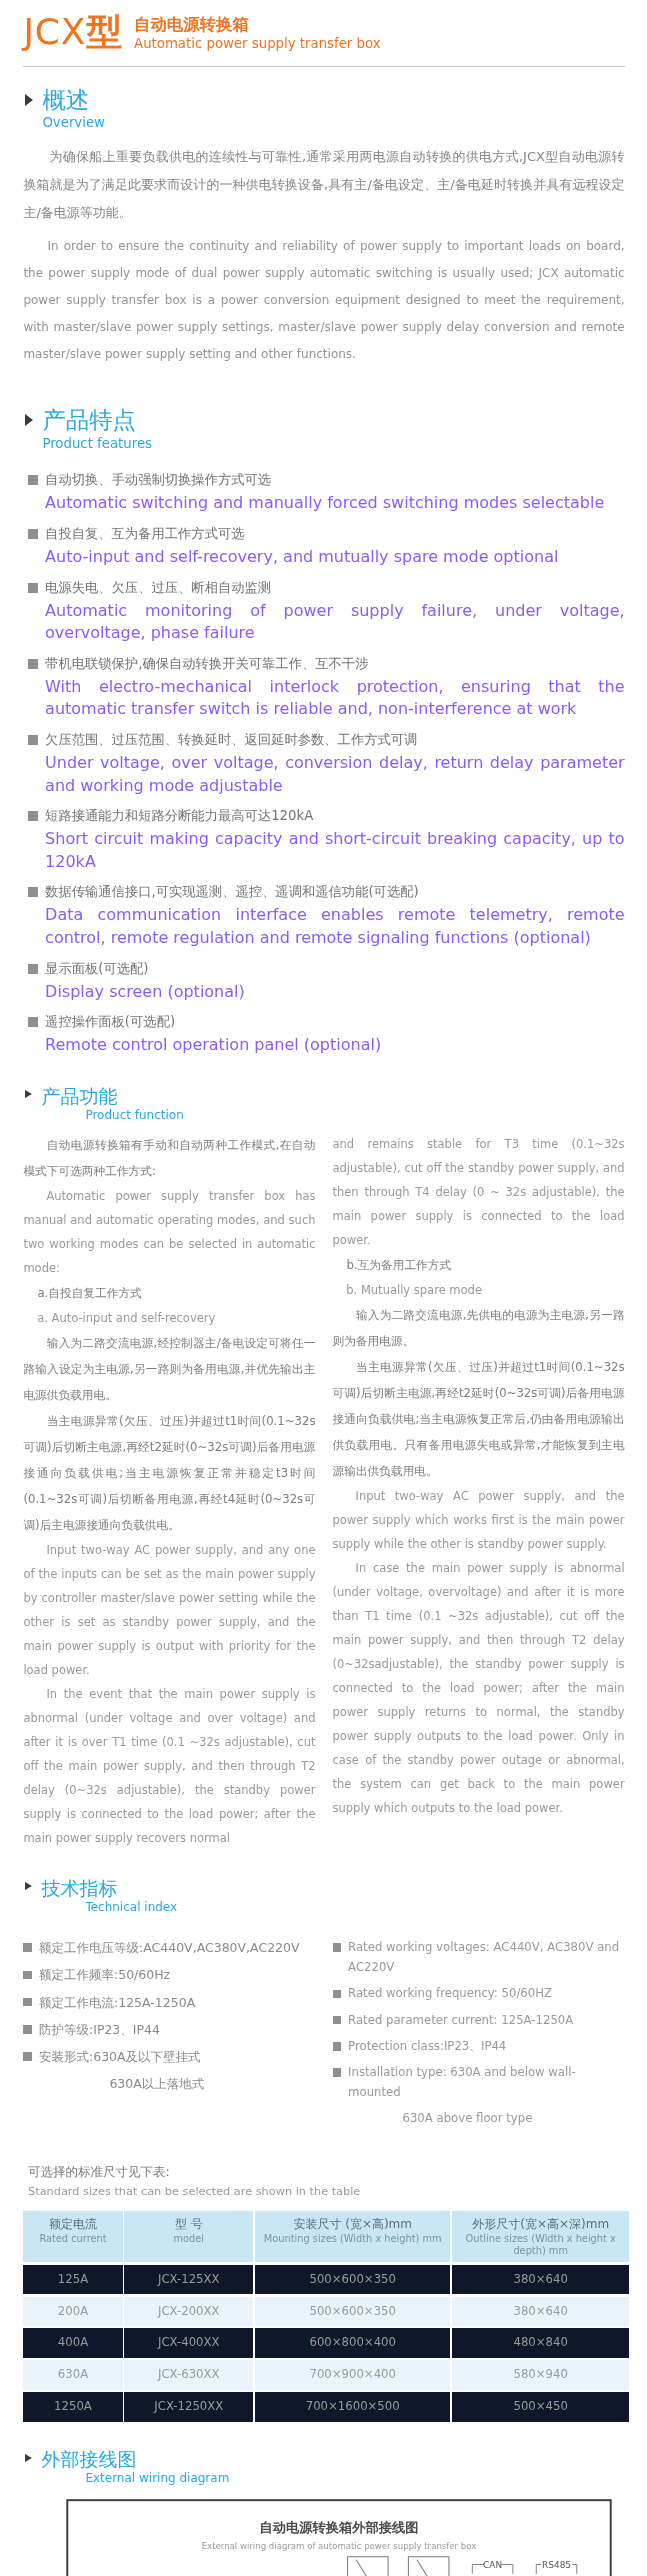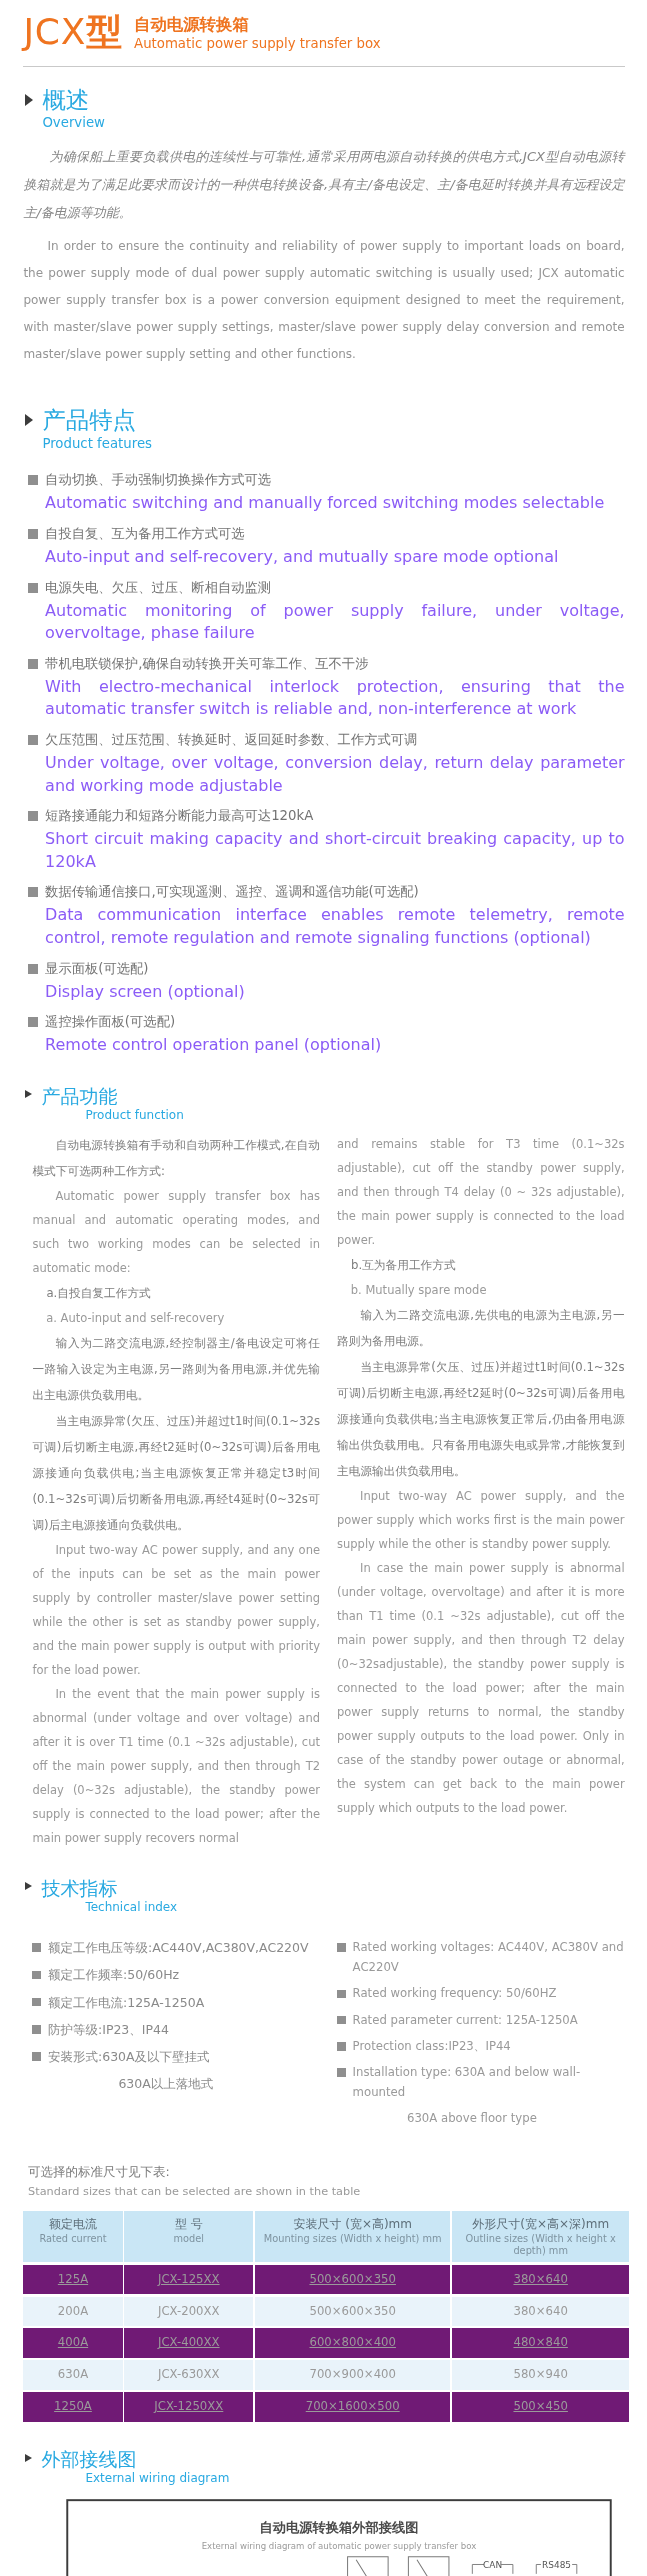--- a/index.html
+++ b/index.html
@@ -17,52 +17,52 @@
   .sec{margin:0 23.4px;}
   .sec-head{display:flex;align-items:flex-start;}
   .tri{width:0;height:0;border-top:6.2px solid transparent;border-bottom:6.2px solid transparent;
        border-left:8.6px solid #3c3c3c;margin:7px 9.4px 0 1.6px;flex:0 0 auto;}
   .tri.small{border-top-width:4.7px;border-bottom-width:4.7px;border-left-width:7px;margin-top:5.5px;}
   .sh-cn{color:#29a9e1;font-size:23.4px;line-height:26.5px;font-weight:500;}
   .sh-en{color:#29a9e1;font-size:13.3px;line-height:19px;}
   .sh-cn.small{font-size:19px;line-height:22px;}
   .sh-en.small{font-size:12px;line-height:16.4px;margin-left:44px;}
   
-  .para-cn{margin:11px 0 0 0;color:#858585;font-size:13px;line-height:28px;text-align:justify;text-indent:2em;font-style:italic;}
+  .para-cn{margin:11px 0 0 0;color:#858585;font-size:13px;line-height:28px;text-align:justify;text-indent:2em;}
   .para-en{margin:6.2px 0 0 0;color:#959595;font-size:12px;line-height:27px;text-align:justify;text-indent:2em;}
   
   .feat-list{list-style:none;margin:15.6px 0 0 0;padding:0 0 0 4.7px;}
   .feat-list li{margin-bottom:7px;}
   .f-cn{display:flex;color:#737373;font-size:13.3px;line-height:24px;}
   .sq{flex:0 0 auto;width:10px;height:10px;background:#8f8f8f;margin:7px 7px 0 0;}
   .sq.sm{width:8.6px;height:8.6px;margin-top:6.2px;}
   .f-en{color:#8b5cf6;font-size:16px;line-height:22.6px;padding-left:17px;text-align:justify;}
   
-  .cols{display:flex;gap:17px;margin-top:9.4px;margin-left:9px;}
+  .cols{display:flex;gap:17px;margin-top:9.4px;}
   .col{flex:1;min-width:0;}
   .col p{margin:0;}
   .fn-cn{color:#7e7e7e;font-size:11.7px;line-height:26px;text-align:justify;text-indent:2em;}
   .fn-en{color:#9a9a9a;font-size:11.5px;line-height:24px;text-align:justify;text-indent:2em;}
   .fn-sub{text-indent:1.2em;text-align:left;}
   
   .tech-list{list-style:none;margin:12.5px 0 0 0;padding:0;}
   .tech-list li{display:flex;margin-bottom:6.2px;}
   .t-cn{color:#8a8a8a;font-size:12.5px;line-height:21px;}
   .t-en{color:#9a9a9a;font-size:11.7px;line-height:20px;}
   .t-cont{margin:0;padding-left:86px;}
   .t-cont.en{padding-left:70px;}
   
   .tbl-intro-cn{margin:34px 0 0 4.7px;color:#7a7a7a;font-size:12.5px;line-height:19px;}
   .tbl-intro-en{margin:1.6px 0 0 4.7px;color:#9a9a9a;font-size:11.3px;line-height:17px;}
   .tbl{display:grid;grid-template-columns:16.5% 21.5% 32.5% 29.5%;gap:2.3px 1.6px;margin-top:11px;}
   .th{background:#c9e6f5;text-align:center;padding:5.5px 1.6px 4.7px;}
   .th .h-cn{color:#5d6e79;font-size:12px;line-height:16.4px;}
   .th .h-en{color:#7e93a0;font-size:9.8px;line-height:12.5px;}
   .td{text-align:center;color:#9a9a9a;font-size:11.7px;line-height:15.6px;padding:7px 1.6px;}
-  .r-a{background:#701a75;text-decoration:underline;} .r-b{background:#e9f3fa;}
+  .r-a{background:#0f172a;} .r-b{background:#e9f3fa;}
   
   .wiring-svg{display:block;margin:12.5px 0 0 43px;}
 </style>
 </head>
 <body>
 
 <div class="page">
 
   <div class="doc-header">
     <div class="brand"><span>JCX</span><b>型</b></div>

